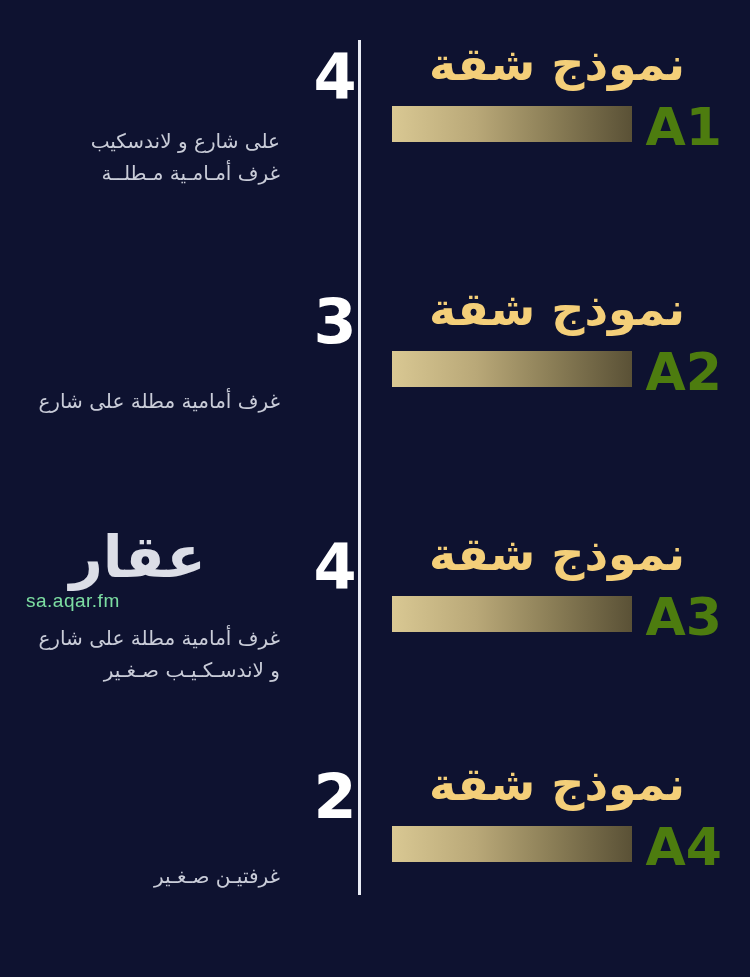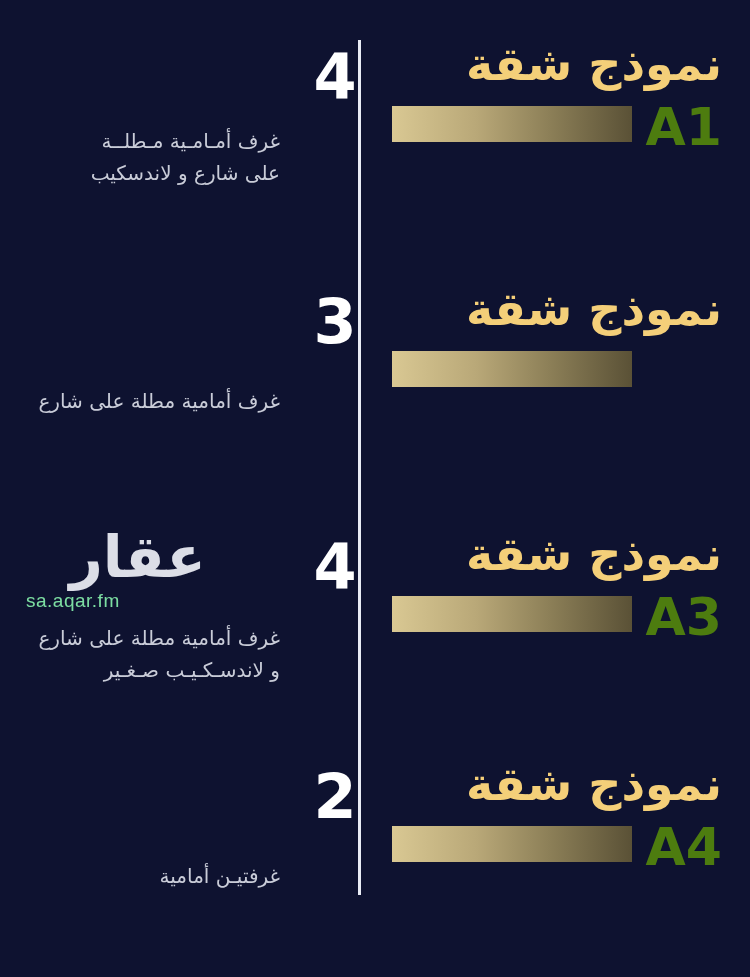--- a/index.html
+++ b/index.html
@@ -47,21 +47,21 @@
   .row.r1 { top: 285px; }
   .row.r2 { top: 530px; }
   .row.r3 { top: 760px; }
 
   
   .model {
     position: absolute;
     right: 28px;
     top: 0;
     width: 330px;
-    text-align: right;
+    text-align: center;
   }
   .model-title {
     font-size: 46px;
     line-height: 1.05;
     font-weight: bold;
     color: #f4cf79;
     letter-spacing: 0px;
     white-space: nowrap;
   }
   .model-code-wrap {
@@ -162,30 +162,31 @@
     <div class="row r0">
       <div class="model">
         <div class="model-title">نموذج شقة</div>
         <div class="model-code-wrap">
           <div class="model-bar"></div>
           <div class="model-code">A1</div>
         </div>
       </div>
       <div class="count">4</div>
       <div class="desc">
+        <span class="line">على شارع و لاندسكيب</span>
         <span class="line">غرف أمـامـية مـطلــة</span>
-        <span class="line">على شارع و لاندسكيب</span>
       </div>
     </div>
 
     <div class="row r1">
       <div class="model">
         <div class="model-title">نموذج شقة</div>
         <div class="model-code-wrap">
           <div class="model-bar"></div>
+          <div class="model-code">A2</div>
         </div>
       </div>
       <div class="count">3</div>
       <div class="desc">
         <span class="line">غرف أمامية مطلة على شارع</span>
       </div>
     </div>
 
     <div class="row r2">
       <div class="model">
@@ -205,21 +206,21 @@
     <div class="row r3">
       <div class="model">
         <div class="model-title">نموذج شقة</div>
         <div class="model-code-wrap">
           <div class="model-bar"></div>
           <div class="model-code">A4</div>
         </div>
       </div>
       <div class="count">2</div>
       <div class="desc">
-        <span class="line">غرفتيـن أمامية</span>
+        <span class="line">غرفتيـن صـغـير</span>
       </div>
     </div>
 
   </div>
 
   <div class="watermark">
     <div class="wm-logo">عقار</div>
     <div class="wm-url">sa.aqar.fm</div>
   </div>
 

